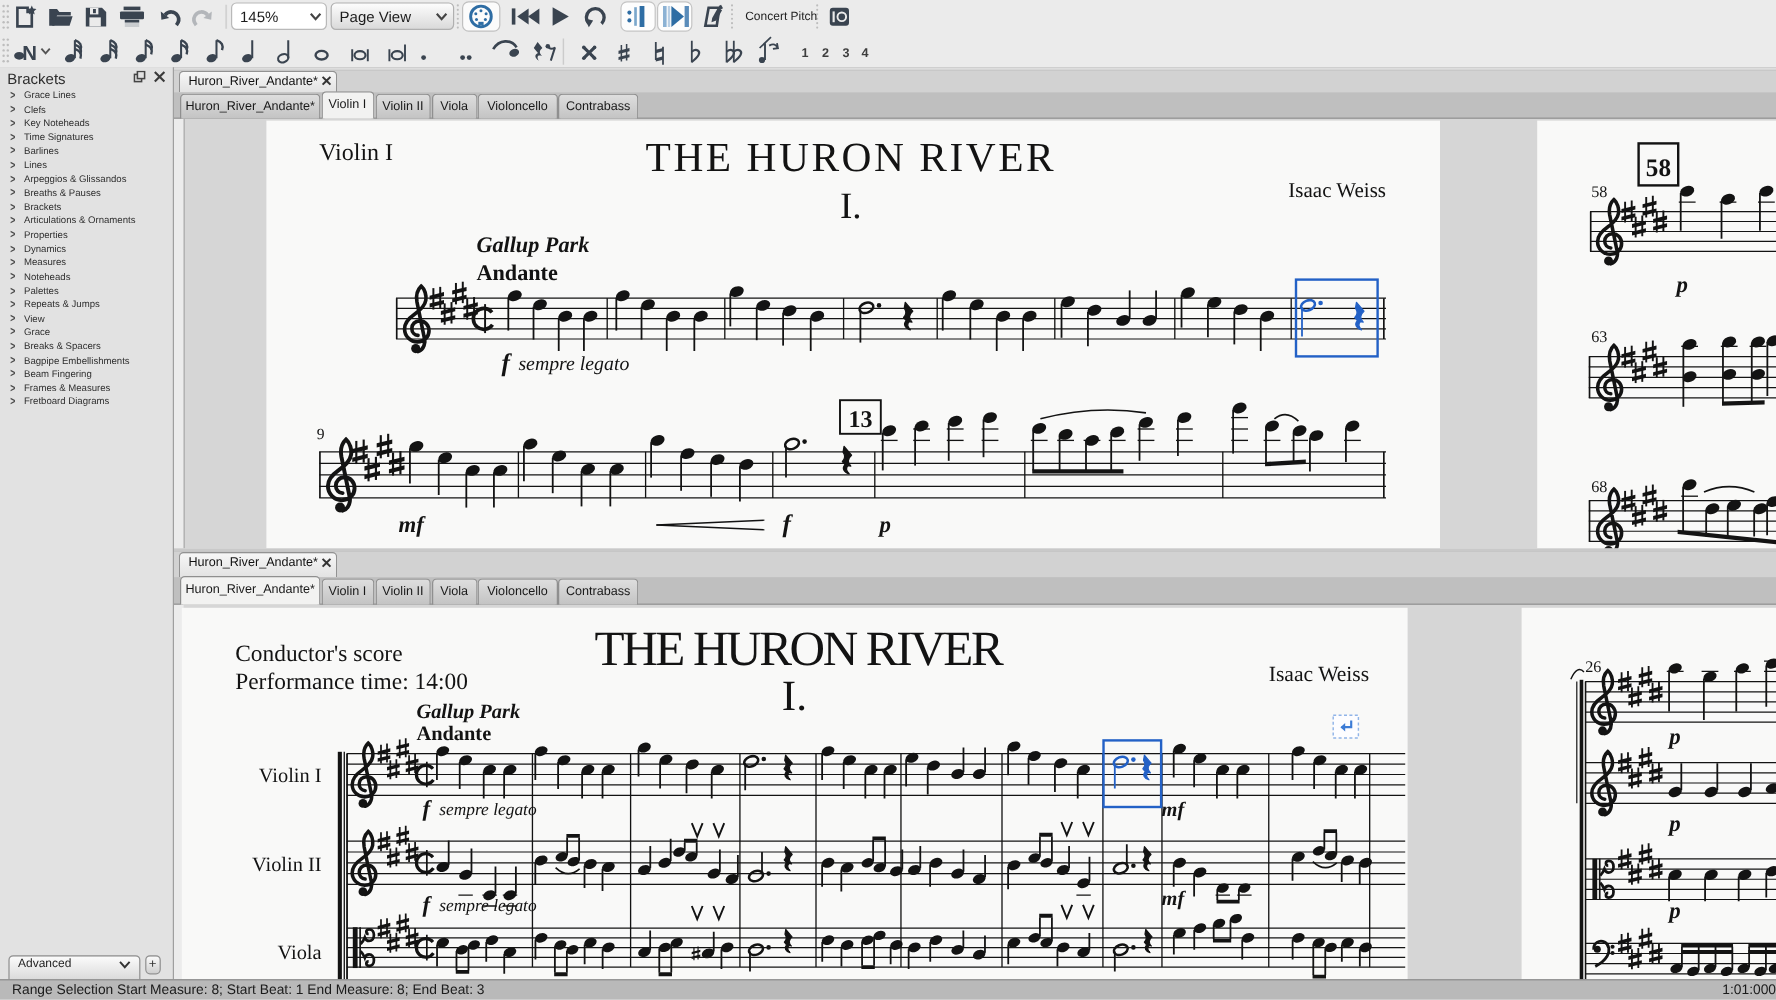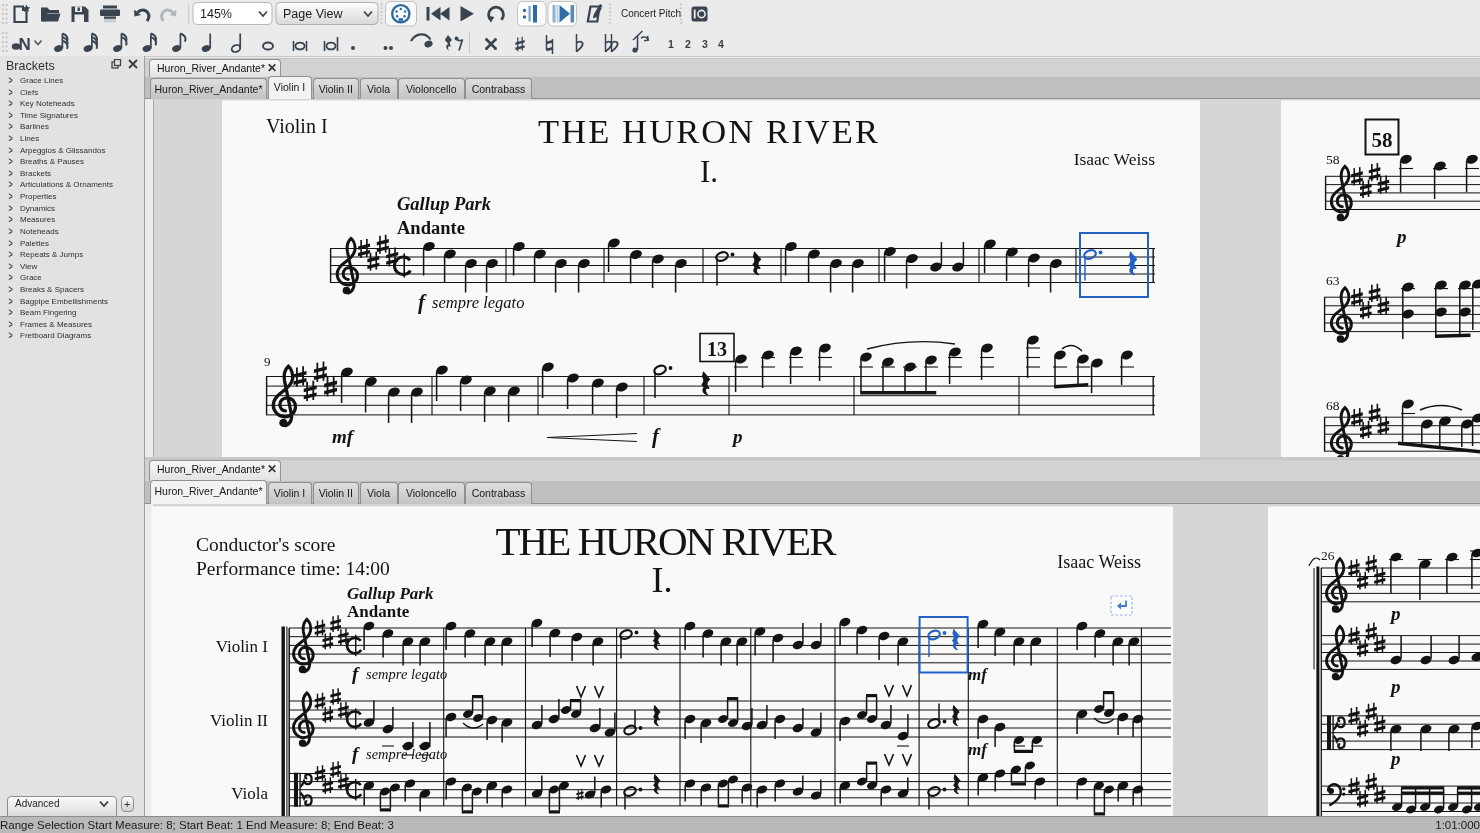--- a/index.html
+++ b/index.html
@@ -1263,12 +1263,12 @@
     <div style="height:11.62px;line-height:11.62px;white-space:nowrap"><span style="display:inline-block;width:12px;margin-left:8px;color:#4a4a4a;font-size:8px;transform:scale(0.9,1.25);font-weight:bold">&gt;</span><span style="font-size:8px;color:#2f2f2f">Bagpipe Embellishments</span></div>
     <div style="height:11.62px;line-height:11.62px;white-space:nowrap"><span style="display:inline-block;width:12px;margin-left:8px;color:#4a4a4a;font-size:8px;transform:scale(0.9,1.25);font-weight:bold">&gt;</span><span style="font-size:8px;color:#2f2f2f">Beam Fingering</span></div>
     <div style="height:11.62px;line-height:11.62px;white-space:nowrap"><span style="display:inline-block;width:12px;margin-left:8px;color:#4a4a4a;font-size:8px;transform:scale(0.9,1.25);font-weight:bold">&gt;</span><span style="font-size:8px;color:#2f2f2f">Frames &amp; Measures</span></div>
     <div style="height:11.62px;line-height:11.62px;white-space:nowrap"><span style="display:inline-block;width:12px;margin-left:8px;color:#4a4a4a;font-size:8px;transform:scale(0.9,1.25);font-weight:bold">&gt;</span><span style="font-size:8px;color:#2f2f2f">Fretboard Diagrams</span></div>
   </div>
 <div style="position:absolute;left:7px;top:795.5px;width:109.5px;height:28px;border:1px solid #8f8f8f;border-radius:4px;background:linear-gradient(#fbfbfb,#cfcfcf);box-sizing:border-box;font-size:10px;color:#1e1e1e;line-height:14px;padding-left:7px">Advanced</div>
 <svg style="position:absolute;left:98px;top:800px" width="12" height="8" viewBox="0 0 12 8">
     <path d="M 2 1.5 l 4 4.5 4 -4.5" fill="none" stroke="#333" stroke-width="1.6"></path>
   </svg>
 <div style="position:absolute;left:120.5px;top:795.5px;width:13.5px;height:16px;border:1px solid #8f8f8f;border-radius:4px;background:linear-gradient(#fbfbfb,#cfcfcf);box-sizing:border-box;font-size:11px;color:#333;text-align:center;line-height:14px">+</div>
-<div style="position:absolute;left:0;top:816px;width:1480px;height:17px;background:#b9b9b9;border-top:1px solid #8c8c8c;box-sizing:border-box;font-size:11.5px;color:#1b1b1b;line-height:16px;padding-left:0">Range Selection Start Measure: 8; Start Beat: 1 End Measure: 8; End Beat: 3<span style="position:absolute;right:0;top:0">1:01:000</span></div>
+<div style="position:absolute;left:0;top:816px;width:1480px;height:17px;background:#b9b9b9;border-top:1px solid #8c8c8c;box-sizing:border-box;font-size:11.5px;color:#1b1b1b;line-height:16px;padding-left:10px">Range Selection Start Measure: 8; Start Beat: 1 End Measure: 8; End Beat: 3<span style="position:absolute;right:0;top:0">1:01:000</span></div>
 </body></html>

